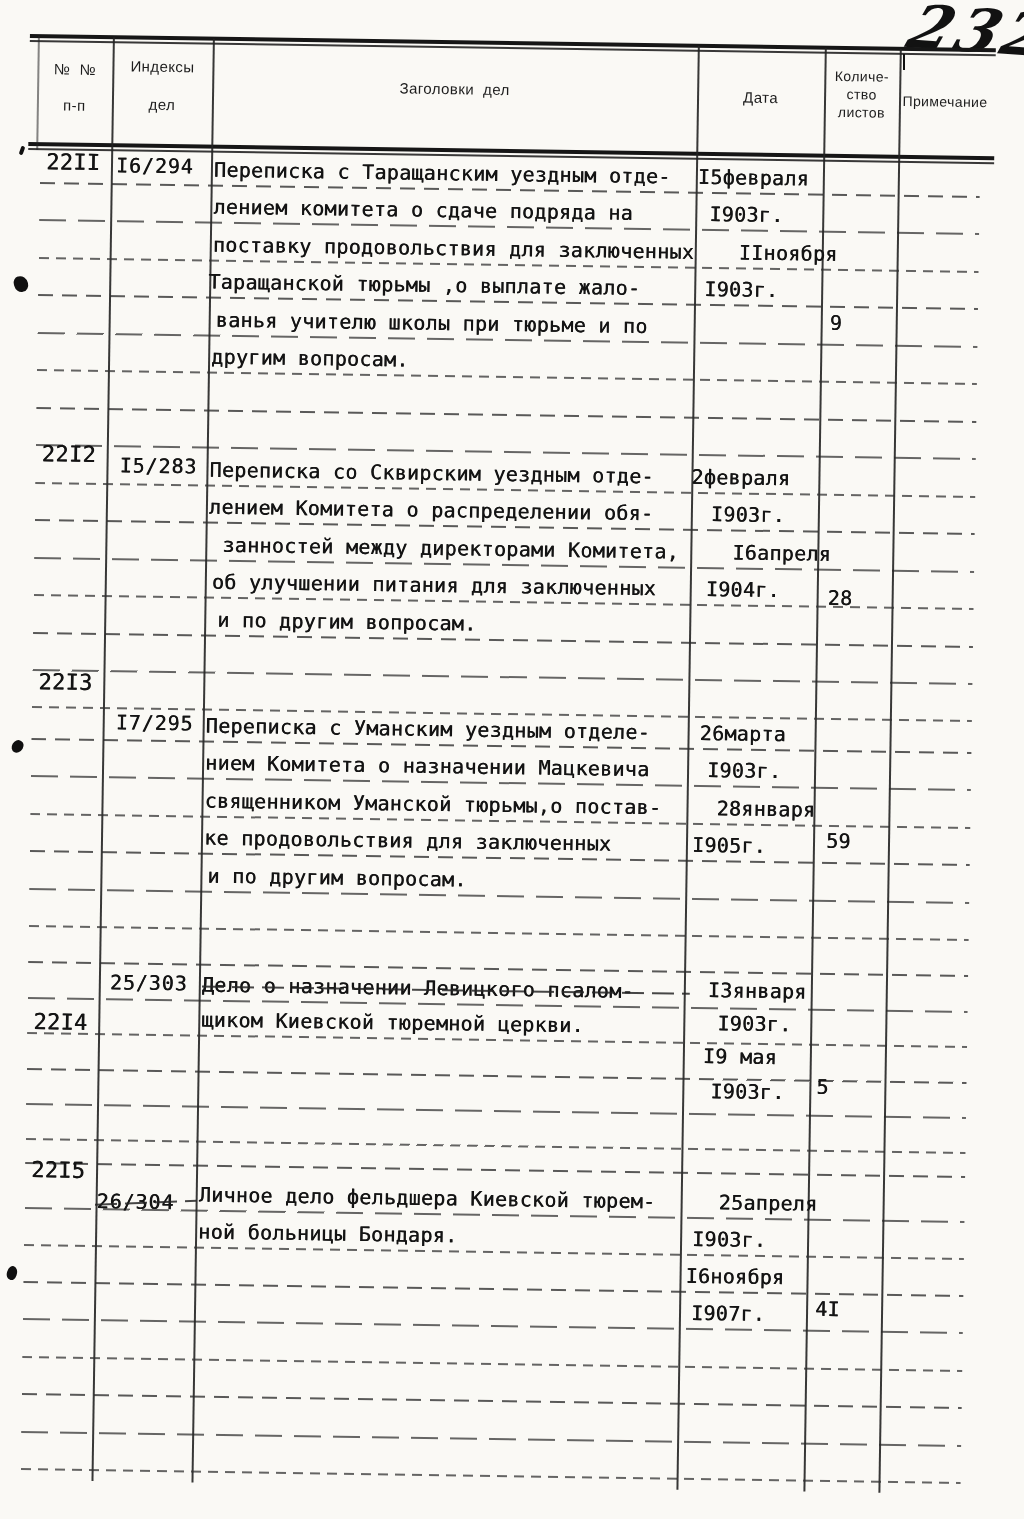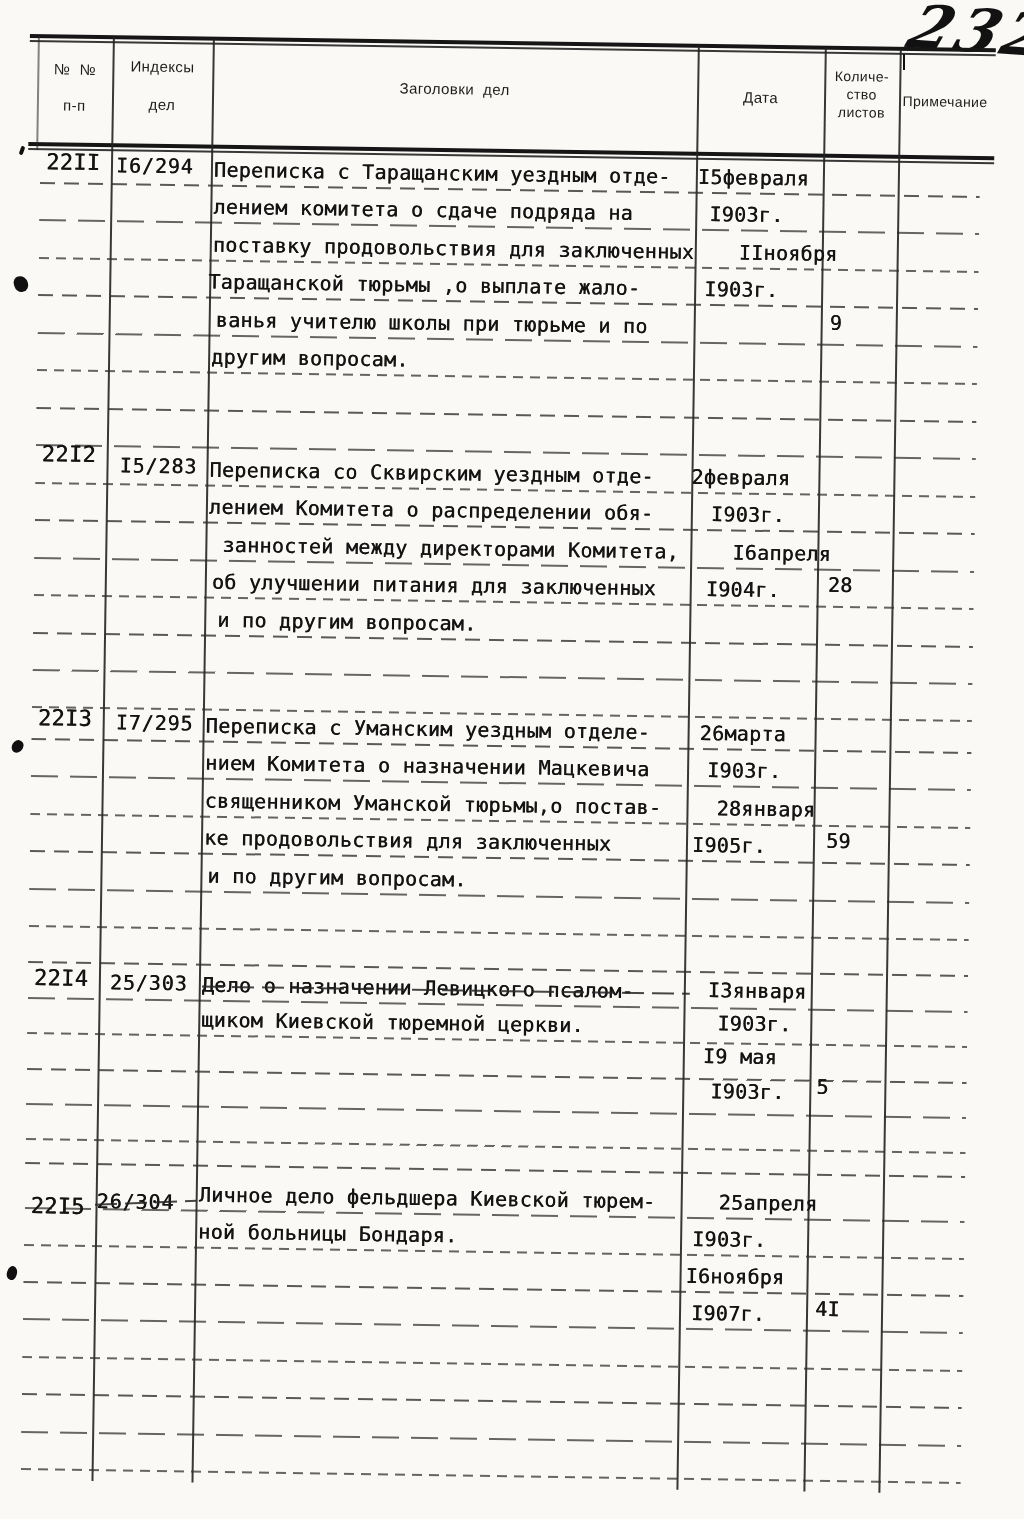--- a/index.html
+++ b/index.html
@@ -144,53 +144,53 @@
     <div class="tw idx" style="top:422px;left:92px">I5/283</div>
     <div class="tw t" style="top:425px">Переписка со Сквирским уездным отде-</div>
     <div class="tw t" style="top:462px">лением Комитета о распределении обя-</div>
     <div class="tw t" style="top:500px;left:196px">занностей между директорами Комитета,</div>
     <div class="tw t" style="top:537px;left:186px">об улучшении питания для заключенных</div>
     <div class="tw t" style="top:575px;left:192px">и по другим вопросам.</div>
     <div class="tw" style="top:425px;left:664px">2февраля</div>
     <div class="tw" style="top:462px;left:684px">I903г.</div>
     <div class="tw" style="top:500px;left:706px">I6апреля</div>
     <div class="tw" style="top:537px;left:680px">I904г.</div>
-    <div class="tw" style="top:531px;left:802px">28</div>
-  </section>
-
-  <section>
-    <div class="tw num" style="top:676px">22I3</div>
+    <div class="tw" style="top:544px;left:802px">28</div>
+  </section>
+
+  <section>
+    <div class="tw num" style="top:640px">22I3</div>
     <div class="tw idx" style="top:679px;left:92px">I7/295</div>
     <div class="tw t" style="top:681px">Переписка с Уманским уездным отделе-</div>
     <div class="tw t" style="top:718px">нием Комитета о назначении Мацкевича</div>
     <div class="tw t" style="top:756px">священником Уманской тюрьмы,о постав-</div>
     <div class="tw t" style="top:793px">ке продовольствия для заключенных</div>
     <div class="tw t" style="top:831px;left:186px">и по другим вопросам.</div>
     <div class="tw" style="top:681px;left:676px">26марта</div>
     <div class="tw" style="top:718px;left:684px">I903г.</div>
     <div class="tw" style="top:756px;left:694px">28января</div>
     <div class="tw" style="top:793px;left:670px">I905г.</div>
     <div class="tw" style="top:787px;left:804px">59</div>
   </section>
 
   <section>
-    <div class="tw num" style="top:936px">22I4</div>
+    <div class="tw num" style="top:980px">22I4</div>
     <div class="tw idx" style="top:939px;left:90px">25/303</div>
     <div class="tw t" style="top:940px">Дело о назначении Левицкого псалом-</div>
     <div class="tw t" style="top:975px">щиком Киевской тюремной церкви.</div>
     <div class="tw" style="top:938px;left:688px">I3января</div>
     <div class="tw" style="top:971px;left:698px">I903г.</div>
     <div class="tw" style="top:1004px;left:684px">I9 мая</div>
     <div class="tw" style="top:1039px;left:692px">I903г.</div>
     <div class="tw" style="top:1033px;left:798px">5</div>
     <div class="strike" style="top:953px;left:182px;width:488px"></div>
   </section>
 
   <section>
-    <div class="tw num" style="top:1164px">22I5</div>
+    <div class="tw num" style="top:1128px">22I5</div>
     <div class="tw idx" style="top:1158px;left:80px">26/304</div>
     <div class="tw t" style="top:1150px">Личное дело фельдшера Киевской тюрем-</div>
     <div class="tw t" style="top:1187px">ной больницы Бондаря.</div>
     <div class="tw" style="top:1150px;left:702px">25апреля</div>
     <div class="tw" style="top:1187px;left:676px">I903г.</div>
     <div class="tw" style="top:1224px;left:670px">I6ноября</div>
     <div class="tw" style="top:1261px;left:676px">I907г.</div>
     <div class="tw" style="top:1255px;left:800px">4I</div>
     <div class="strike" style="top:1170px;left:78px;width:102px;transform:rotate(-3deg)"></div>
   </section>

